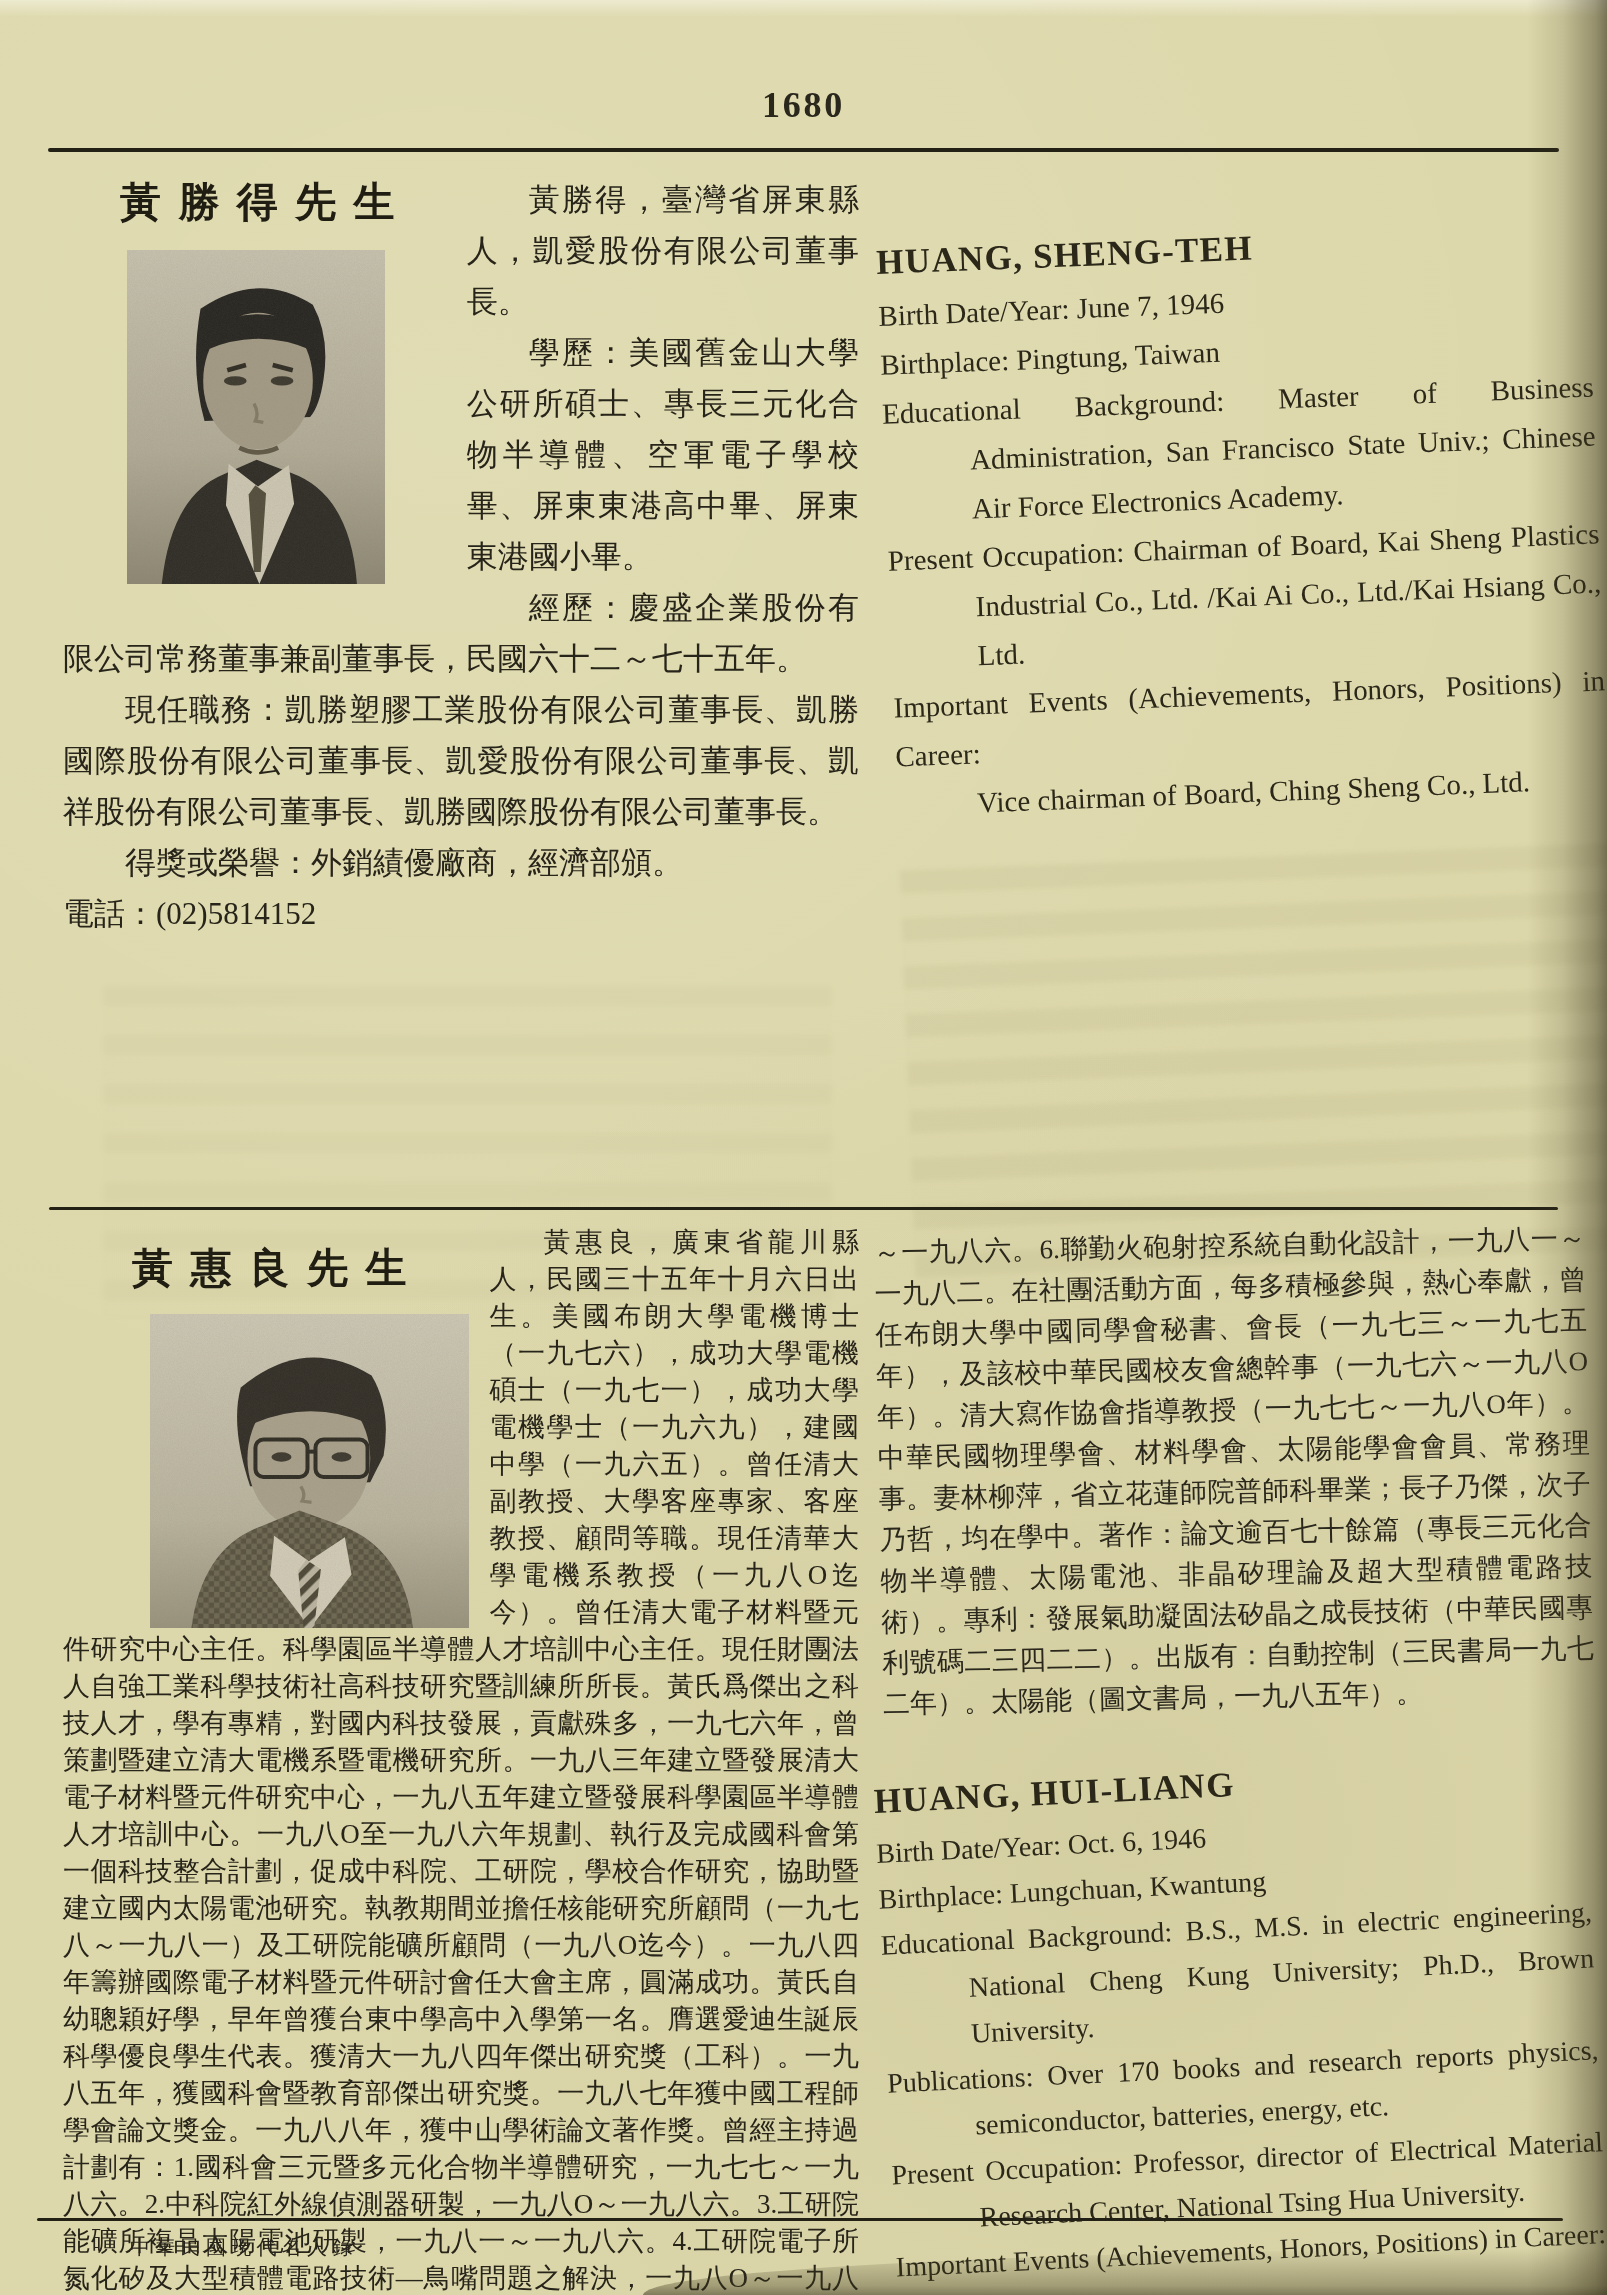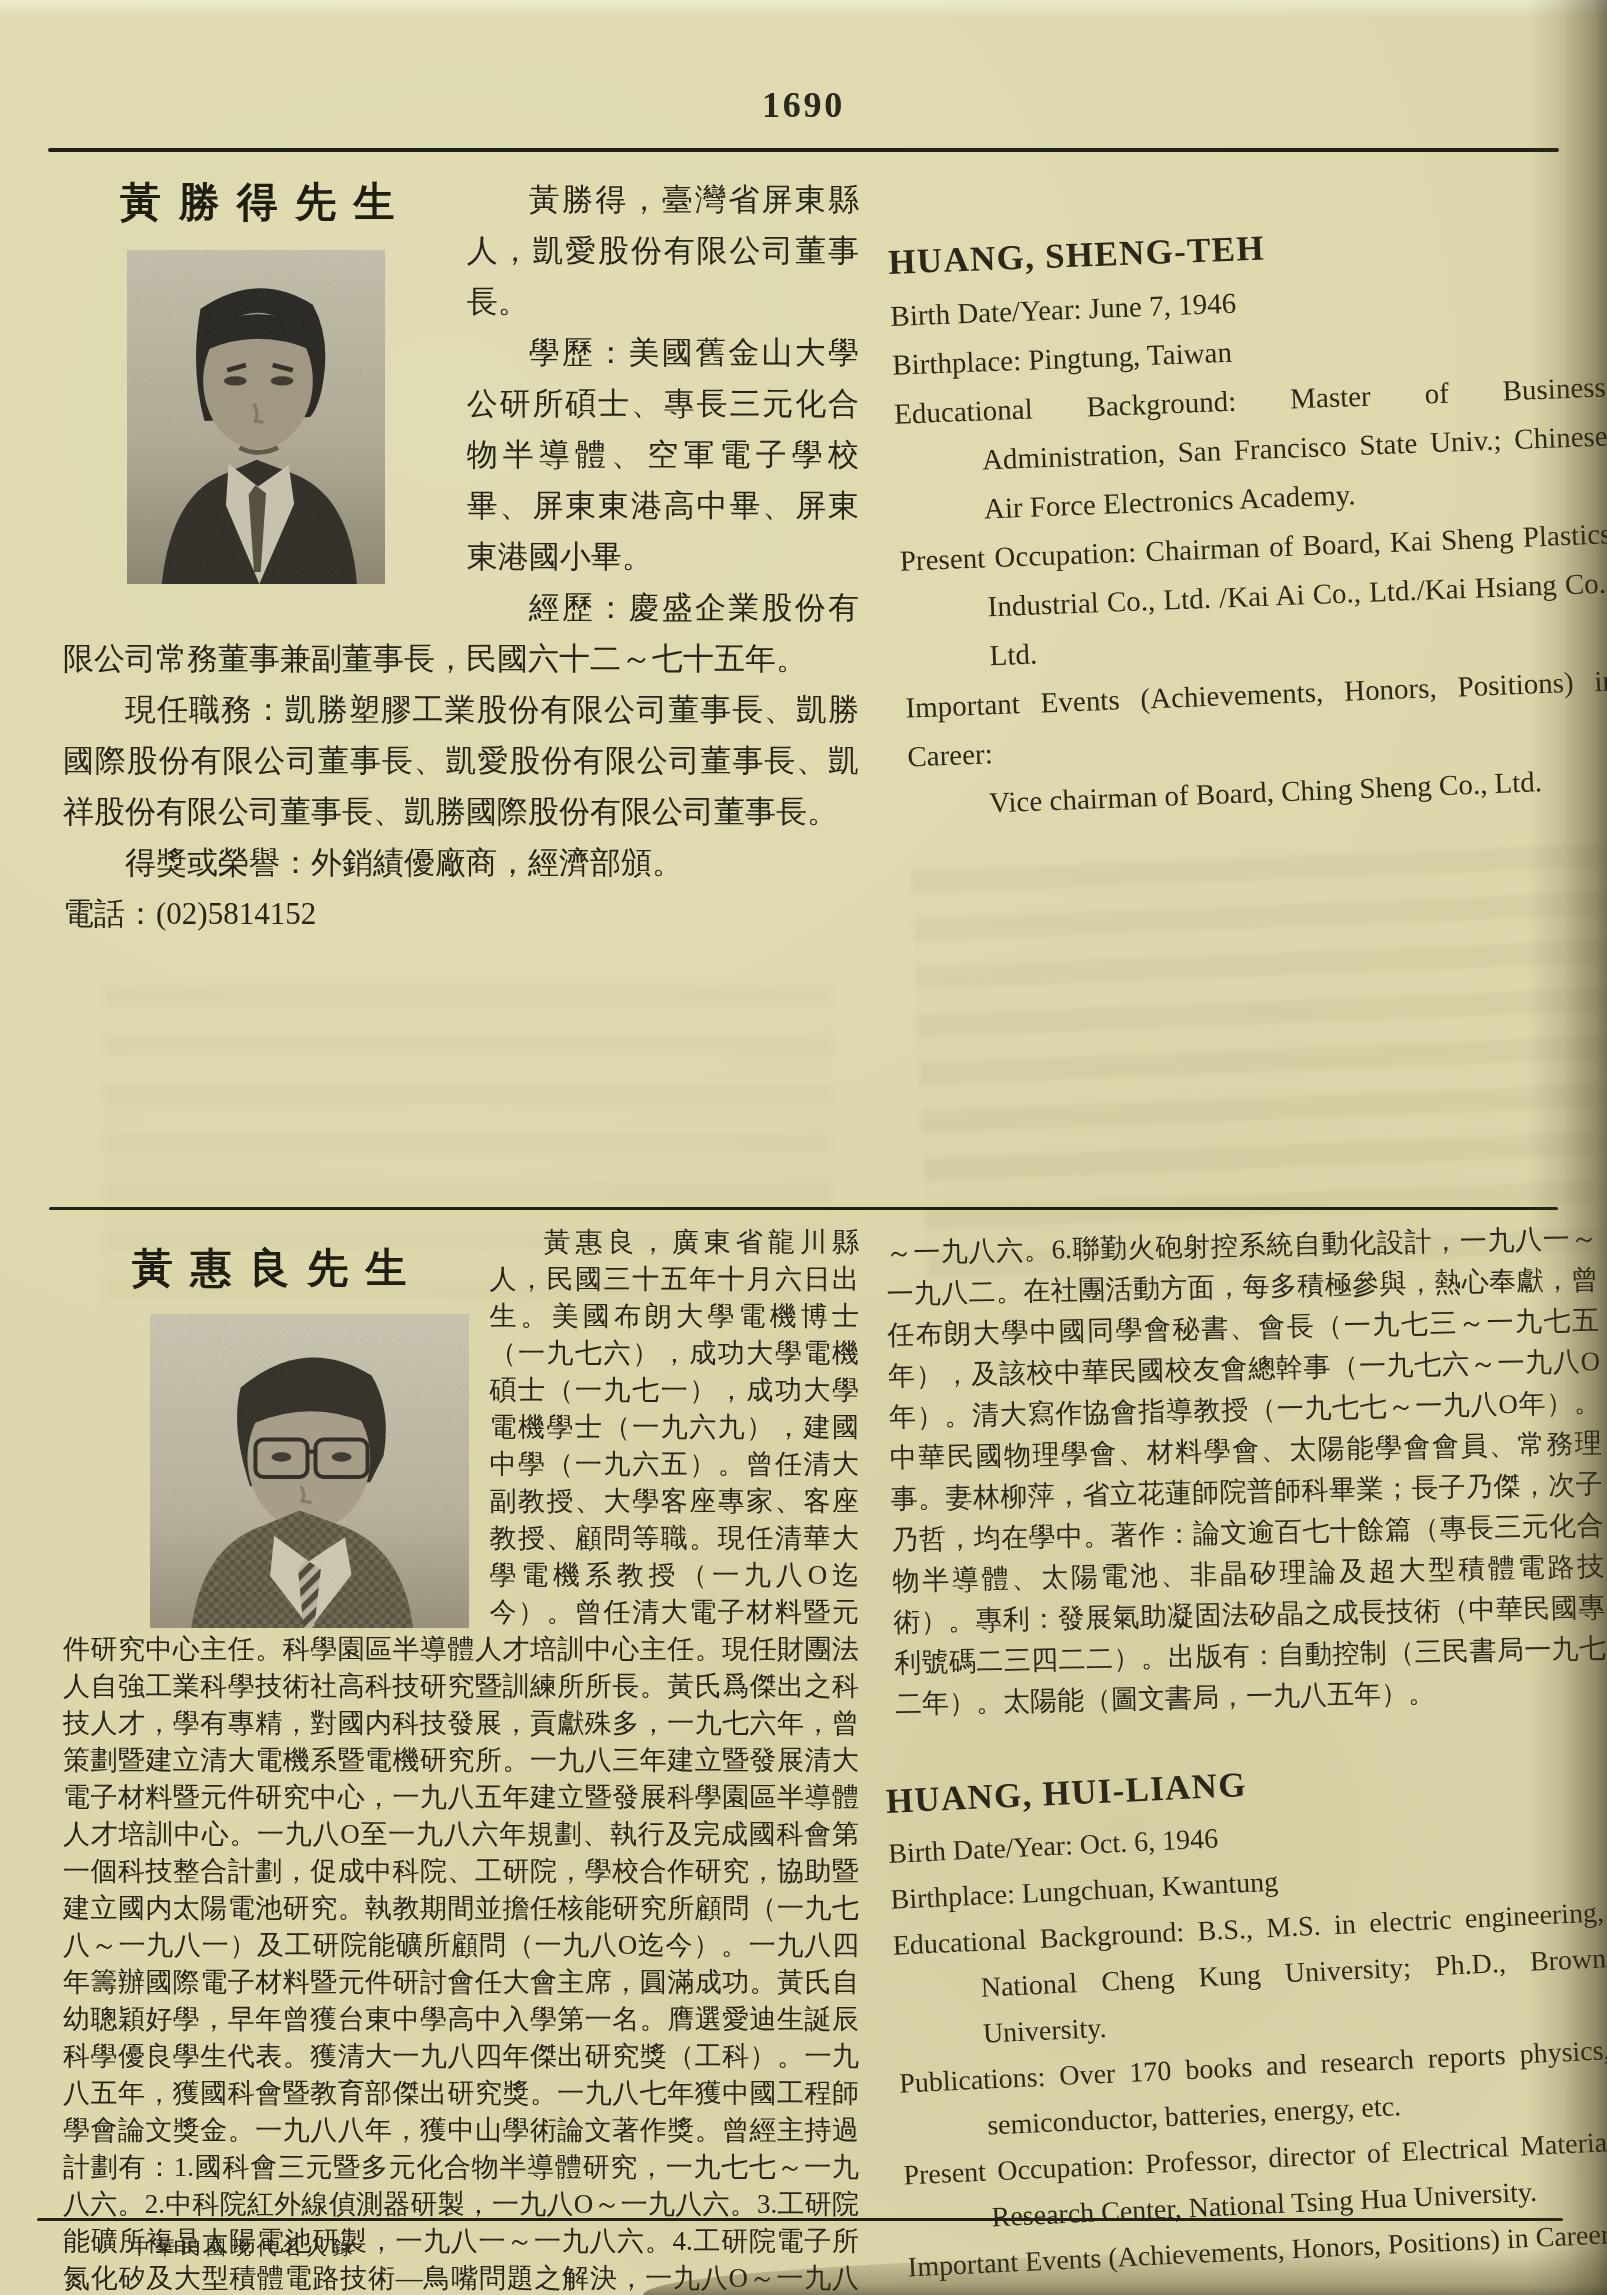--- a/index.html
+++ b/index.html
@@ -20,21 +20,21 @@
     border-top-left-radius:100% 100%;}
   .top-sliver{position:absolute;top:0;left:0;width:100%;height:17.4px;background:linear-gradient(to bottom, rgba(250,250,240,0.5), rgba(250,250,240,0));z-index:55;}
 
   .page-num{position:absolute;top:84px;left:0;width:100%;text-align:center;
     font-size:36px;font-weight:bold;letter-spacing:2.7px;color:#2a271c;}
   .rule{position:absolute;height:4px;background:#232116;border-radius:2px;z-index:5;}
   .rule-top{top:148px;left:48px;width:1511px;}
   .rule-mid{top:1207px;left:49px;width:1509px;height:3.3px;}
   .rule-bottom{top:2218px;left:37px;width:1526px;height:3.3px;}
 
-  .entry{position:absolute;left:63px;width:1531px;display:flex;gap:26px;}
+  .entry{position:absolute;left:63px;width:1531px;display:flex;gap:14px;}
   .entry1{top:174px;height:1029px;}
   .entry2{top:1224px;height:993px;}
   .col-zh{width:796px;flex:none;}
   .col-en{width:712px;flex:none;}
 
   .entry-title{font-weight:bold;white-space:nowrap;color:#201d13;
     font-size:41px;letter-spacing:17.4px;margin:1.3px 0 20px 57px;}
   .entry2 .entry-title{margin:17.4px 0 17.4px 69px;}
 
   .head-block{float:left;}
@@ -77,21 +77,21 @@
   .footer-text{position:absolute;top:2234px;left:94px;font-size:20px;letter-spacing:5.3px;color:#26231a;margin-left:36px;}
   .clear{clear:both;}
 </style>
 </head>
 <body>
 
 <div class="sheet">
 
   <div class="top-sliver"></div>
 
-  <div class="page-num">1690</div>
+  <div class="page-num">1680</div>
   <div class="rule rule-top"></div>
 
   <section class="entry entry1">
 
     <div class="col-zh">
       <div class="head-block">
         <h2 class="entry-title">黃勝得先生</h2>
         <span class="photo-frame">
           <svg viewBox="0 0 386 500" preserveAspectRatio="none">
             <defs>

